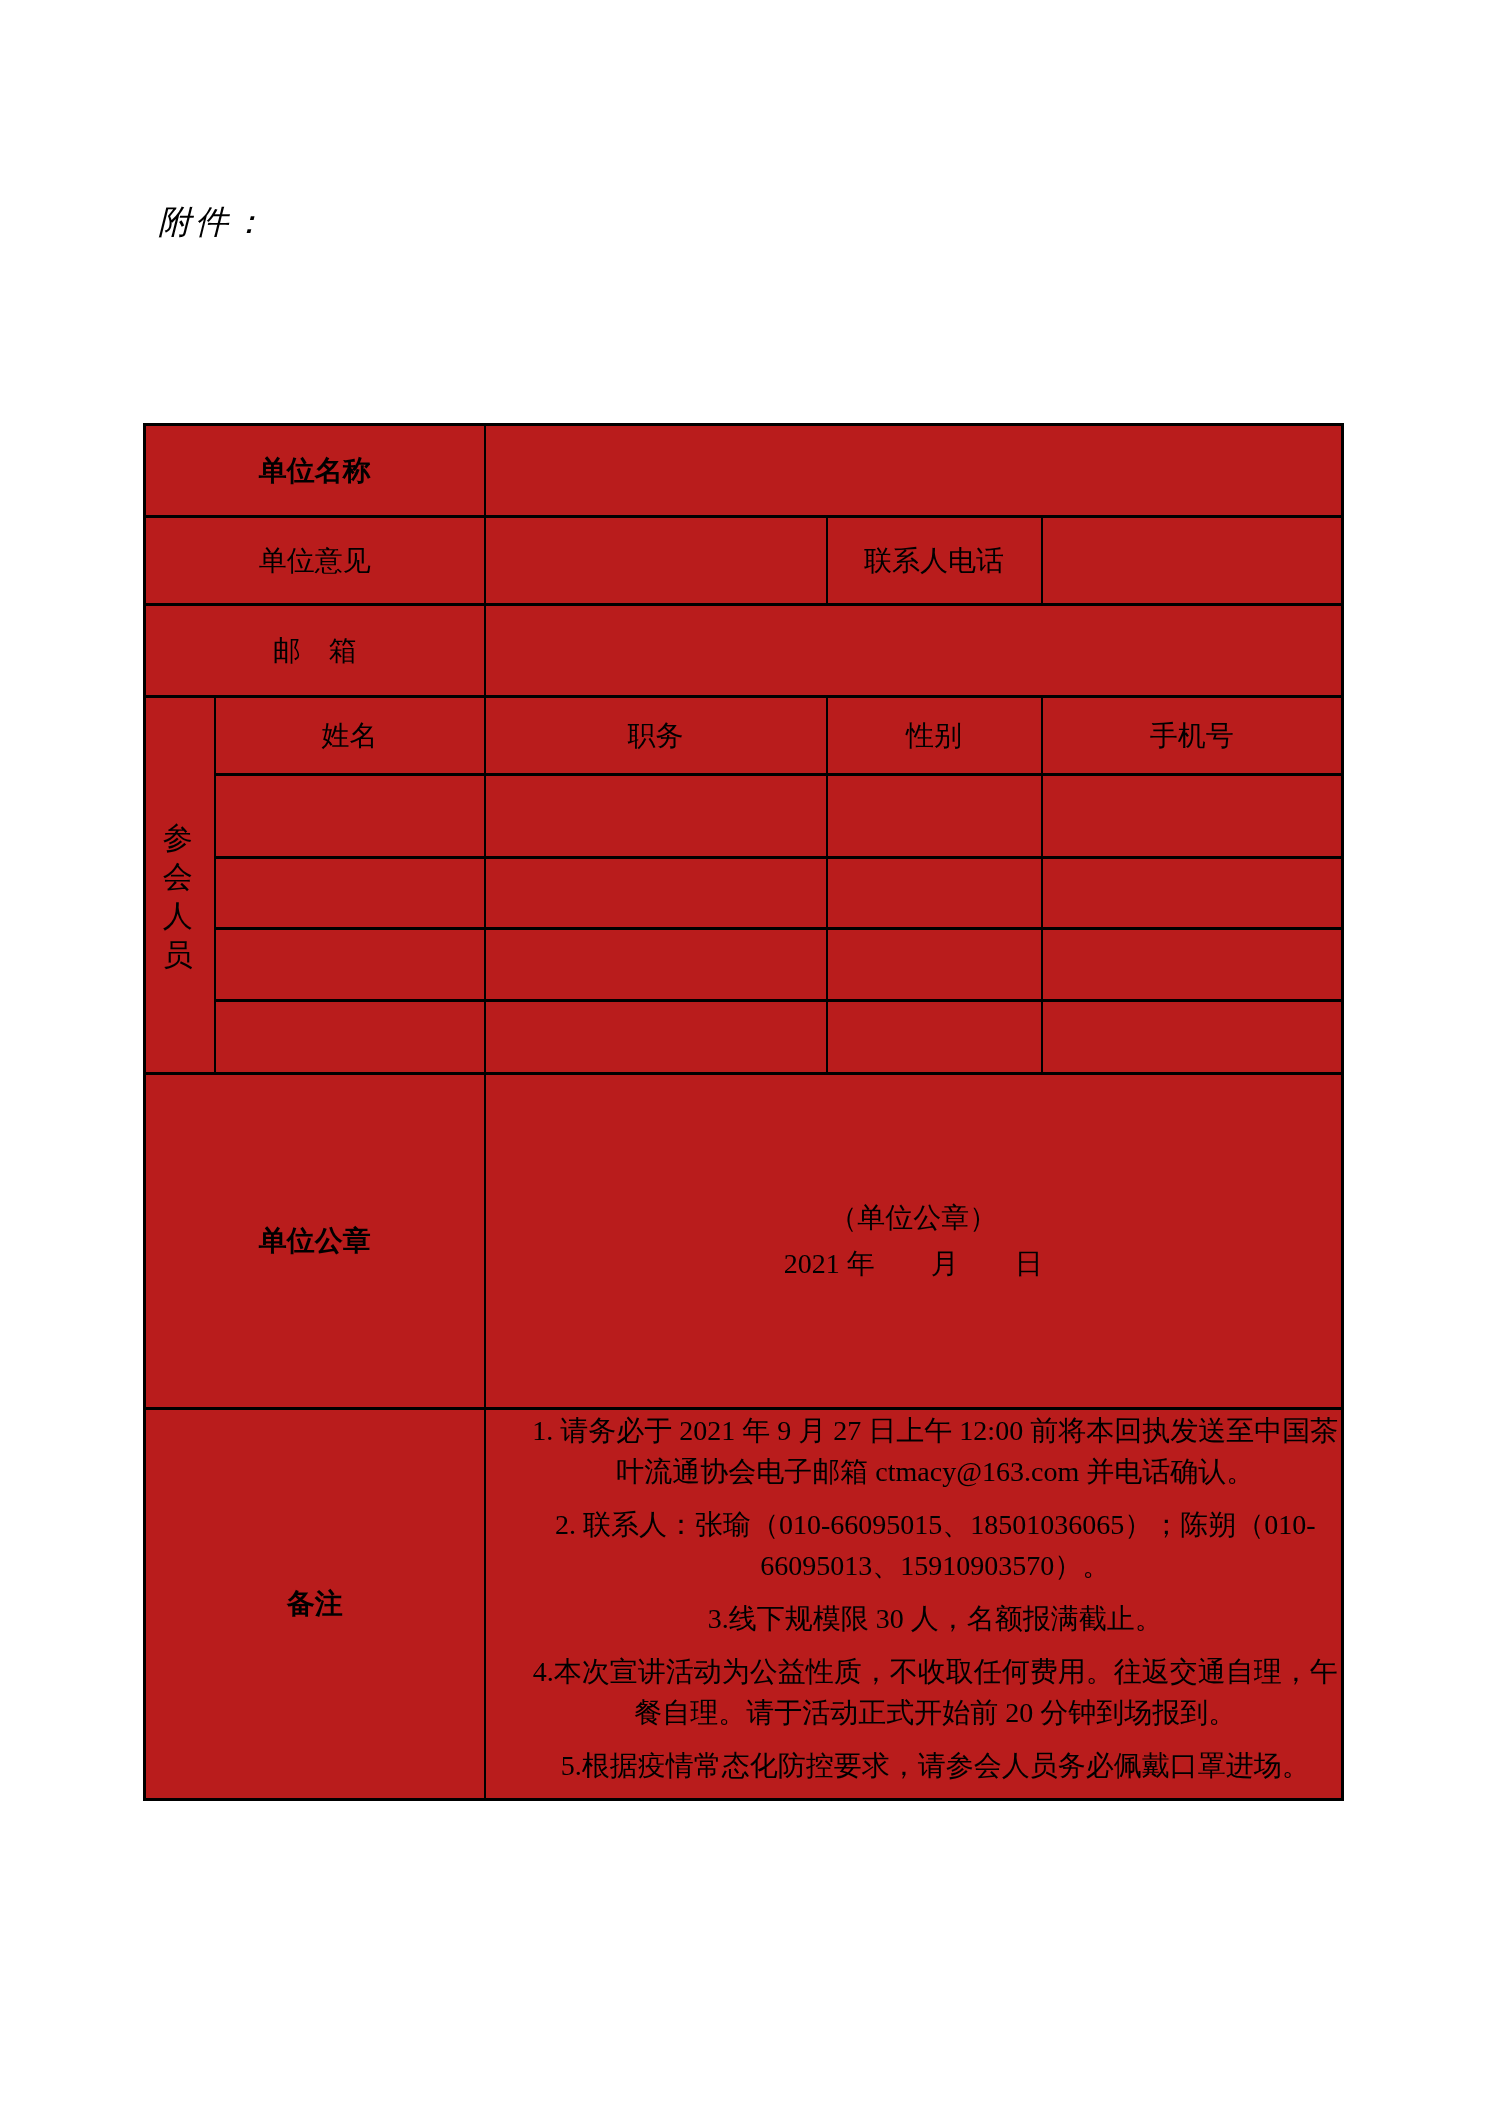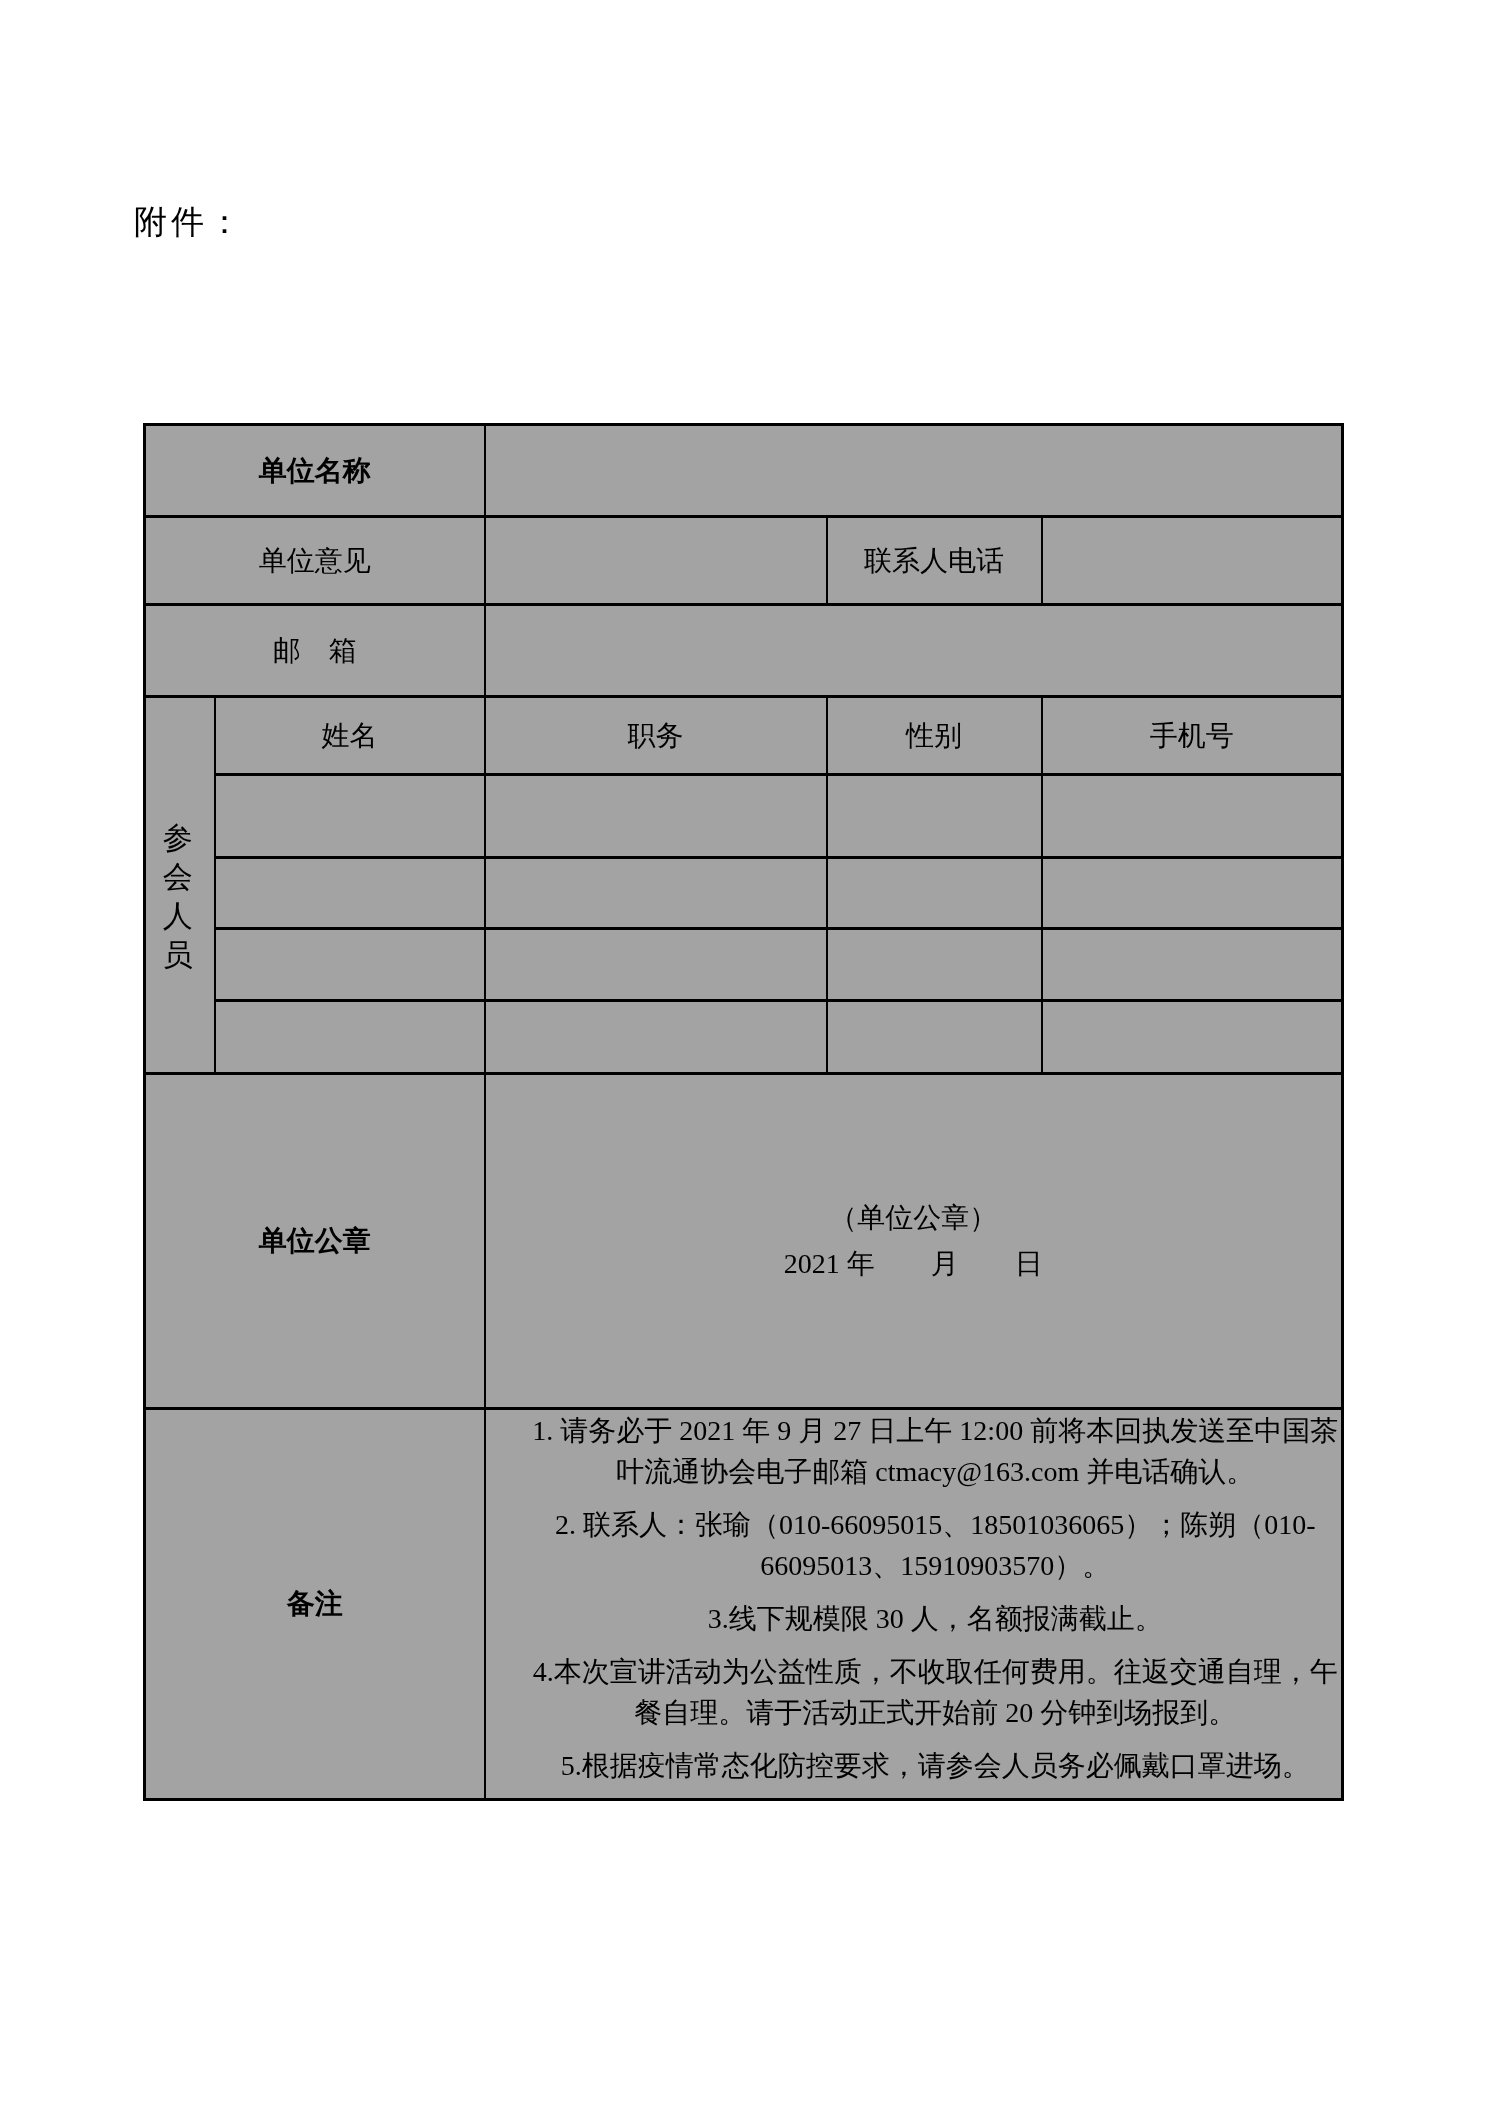--- a/index.html
+++ b/index.html
@@ -6,35 +6,35 @@
   body{
     width:1500px;height:2121px;
     background:#ffffff;
     font-family:"Liberation Serif","DejaVu Serif",serif;
     color:#000000;
     position:relative;
   }
   .page{position:absolute;inset:0;background:#ffffff;}
 
   .attachment{
-    position:absolute;left:134px;top:200px;
-    font-size:33px;letter-spacing:4px;
+    position:absolute;left:158px;top:200px;
+    font-size:33px;letter-spacing:4px;font-style:italic;
   }
   .title{
     position:absolute;left:0;top:256px;width:100%;
     text-align:center;
     font-family:"Liberation Sans","DejaVu Sans",sans-serif;
     font-weight:700;font-size:42px;line-height:73px;
   }
 
   table.form{
     position:absolute;left:143px;top:423px;
     width:1198px;
     border-collapse:collapse;table-layout:fixed;
-    background:#a3a3a3;
+    background:#b91c1c;
   }
   table.form td{
     border-left:2px solid #000;
     border-right:2px solid #000;
     border-top:3px solid #000;
     border-bottom:3px solid #000;
     text-align:center;vertical-align:middle;
     font-size:28px;
     padding:0;
     overflow:hidden;

